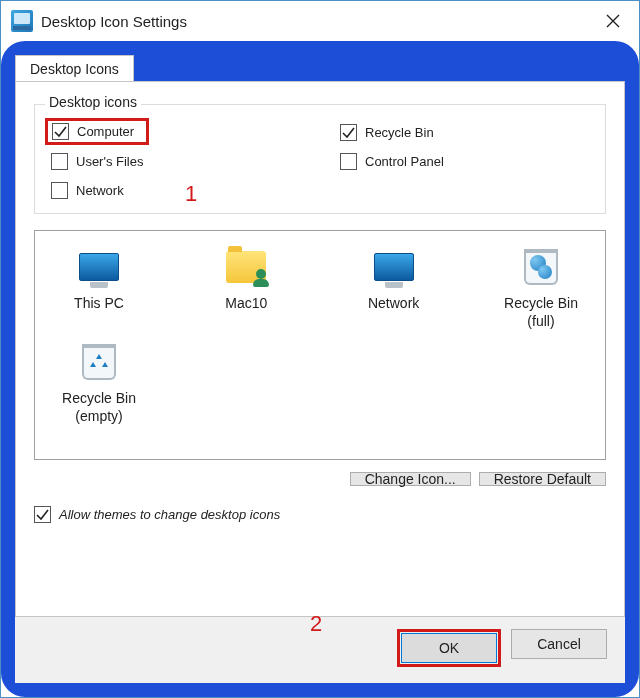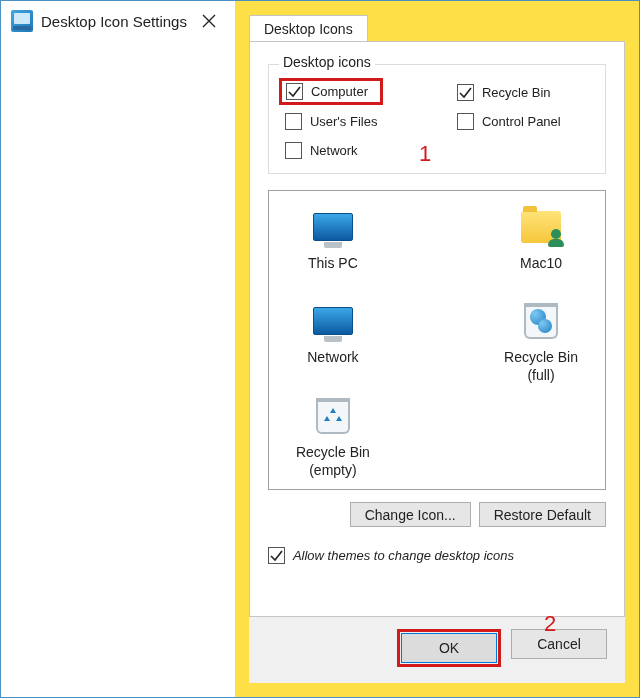--- a/index.html
+++ b/index.html
@@ -12,21 +12,21 @@
     height: 698px;
     overflow: hidden;
     position: relative;
   }
   .window {
     border: 1px solid #4a90c2;
     width: 640px;
     height: 698px;
     background: #fff;
     display: flex;
-    flex-direction: row;
+    flex-direction: column;
   }
   
   .titlebar {
     height: 40px;
     display: flex;
     align-items: center;
     padding: 0 4px 0 10px;
     background: #fff;
   }
   .titlebar .title {
@@ -60,24 +60,25 @@
   .app-icon::before{
     content:"";
     position:absolute;
     left:2px; right:2px; bottom:2px; height:4px;
     background:#2a6aa0;
   }
 
   
   .body {
     flex:1;
-    background:#fde047;
+    background:#1d4ed8;
     padding: 10px 14px 14px 14px;
     display:flex;
     flex-direction:column;
+    border-radius:24px;
   }
 
   
   .tabstrip {
     display:flex;
     align-items:flex-end;
     height:30px;
   }
   .tab {
     background:#fff;
@@ -264,21 +265,21 @@
 
   
   .btnrow {
     display:flex;
     justify-content:flex-end;
     gap:8px;
     margin-top:12px;
   }
   .btn {
     min-width:120px;
-    height:25px;
+    height:14px;
     border:1px solid #adadad;
     background:#e6e6e6;
     font-size:14px;
     color:#222;
     cursor:pointer;
     display:flex;align-items:center;justify-content:center;
     padding:0 14px;
   }
   .btn.default {
     border:1px solid #0078d7;

